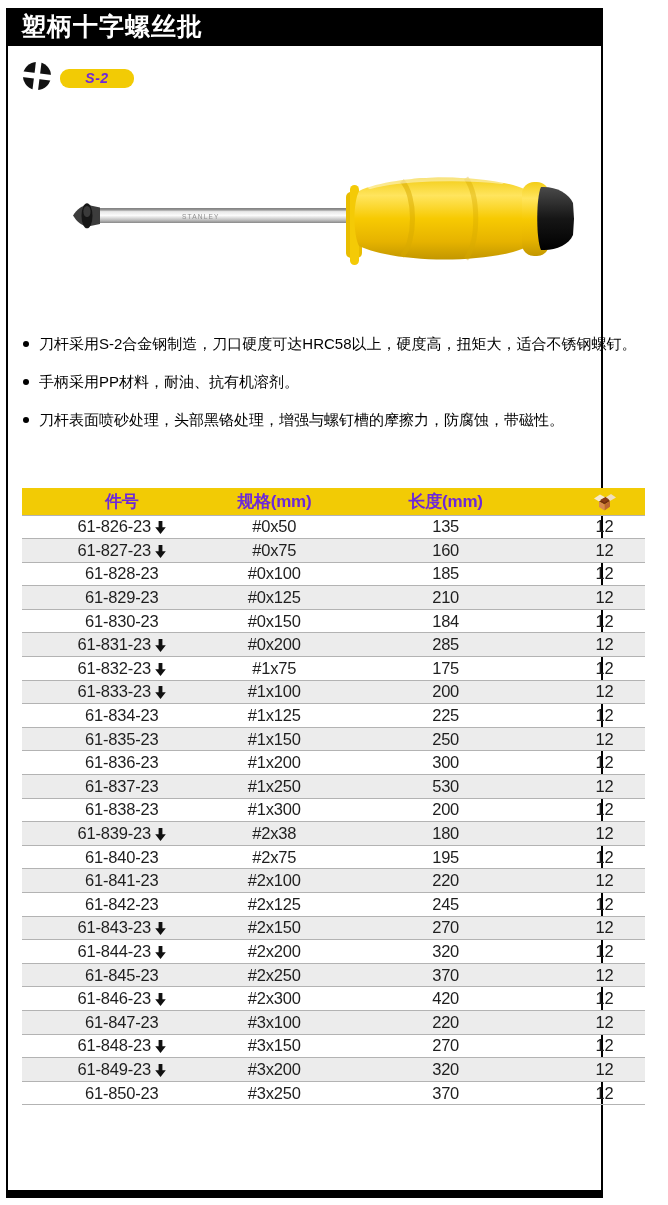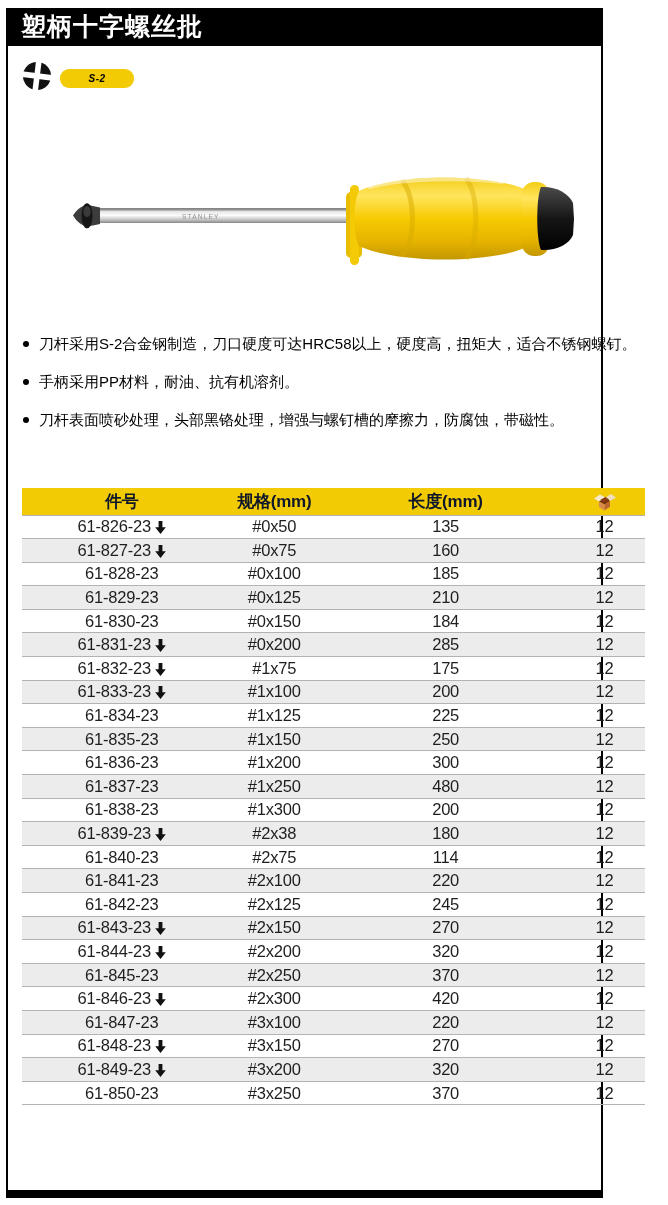--- a/index.html
+++ b/index.html
@@ -23,24 +23,24 @@
     font-size: 25px; font-weight: 700; letter-spacing: 1px;
   }
   .content { flex: 1 1 auto; position: relative; background: #fff; }
   .footerbar { flex: 0 0 8px; background: #000; }
 
   .brand-row {
     position: absolute; left: 14px; top: 17px;
     display: flex; align-items: center; gap: 8px; height: 30px;
   }
   .badge {
-    background: #F2CB05; color: #000000;
+    background: #F2CB05; color: #6d28d9;
     border-radius: 9px; height: 19px; min-width: 74px;
     display: flex; align-items: center; justify-content: center;
-    font-weight: 700; font-style: italic; font-size: 10px; letter-spacing: .5px;
+    font-weight: 700; font-style: italic; font-size: 14px; letter-spacing: .5px;
     padding: 0 10px;
   }
 
   .figure { position: absolute; left: 62px; top: 124px; width: 520px; height: 110px; }
 
   .features {
     position: absolute; left: 14px; top: 284px; width: 627px;
     margin: 0; padding: 0; list-style: none;
     font-size: 15px; line-height: 28px; color: #000; font-weight: 500;
   }
@@ -50,21 +50,21 @@
     width: 6px; height: 6px; border-radius: 50%; background: #000;
   }
 
   .spec-table {
     position: absolute; left: 14px; top: 442px; width: 623px;
     border-collapse: collapse; table-layout: fixed;
     font-size: 16.5px; color: #1e1e1e; letter-spacing: -0.2px;
   }
   .spec-table thead th {
     background: #F2CB05; height: 27px; padding: 0;
-    font-size: 17px; font-weight: 700; color: #0f172a; text-align: center; margin-left: 24px;
+    font-size: 17px; font-weight: 700; color: #6d28d9; text-align: center; margin-left: 24px;
   }
   .spec-table td {
     height: 23.6px; padding: 0; text-align: center;
     border-top: 1px solid #b3b3b3; white-space: nowrap;
   }
   .spec-table tbody tr:nth-child(even) { background: #ECECEC; }
   .spec-table tbody tr:last-child td { border-bottom: 1px solid #b3b3b3; }
   .arrow-icon { margin-left: 4px; vertical-align: -2px; }
 </style>
 </head>
@@ -243,41 +243,41 @@
           </tr>
           <tr>
             <td>61-836-23</td>
             <td>#1x200</td>
             <td>300</td>
             <td>12</td>
           </tr>
           <tr>
             <td>61-837-23</td>
             <td>#1x250</td>
-            <td>480</td>
+            <td>530</td>
             <td>12</td>
           </tr>
           <tr>
             <td>61-838-23</td>
             <td>#1x300</td>
             <td>200</td>
             <td>12</td>
           </tr>
           <tr>
             <td>61-839-23<svg class="arrow-icon" width="11" height="13" viewBox="0 0 11 13">
                 <path d="M3.6 0 H7.4 V6.2 H10.8 L5.5 13 L0.2 6.2 H3.6 Z" fill="#111"></path>
               </svg></td>
             <td>#2x38</td>
             <td>180</td>
             <td>12</td>
           </tr>
           <tr>
             <td>61-840-23</td>
             <td>#2x75</td>
-            <td>114</td>
+            <td>195</td>
             <td>12</td>
           </tr>
           <tr>
             <td>61-841-23</td>
             <td>#2x100</td>
             <td>220</td>
             <td>12</td>
           </tr>
           <tr>
             <td>61-842-23</td>

